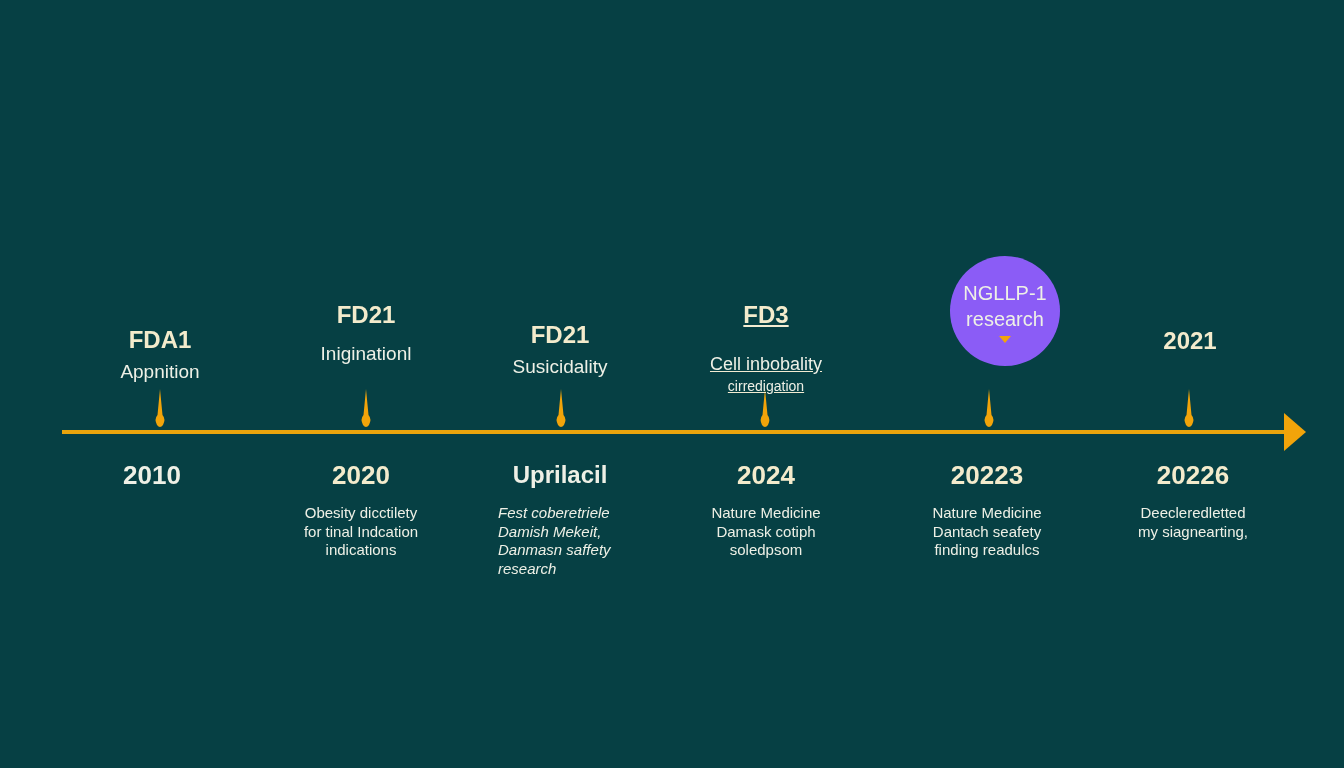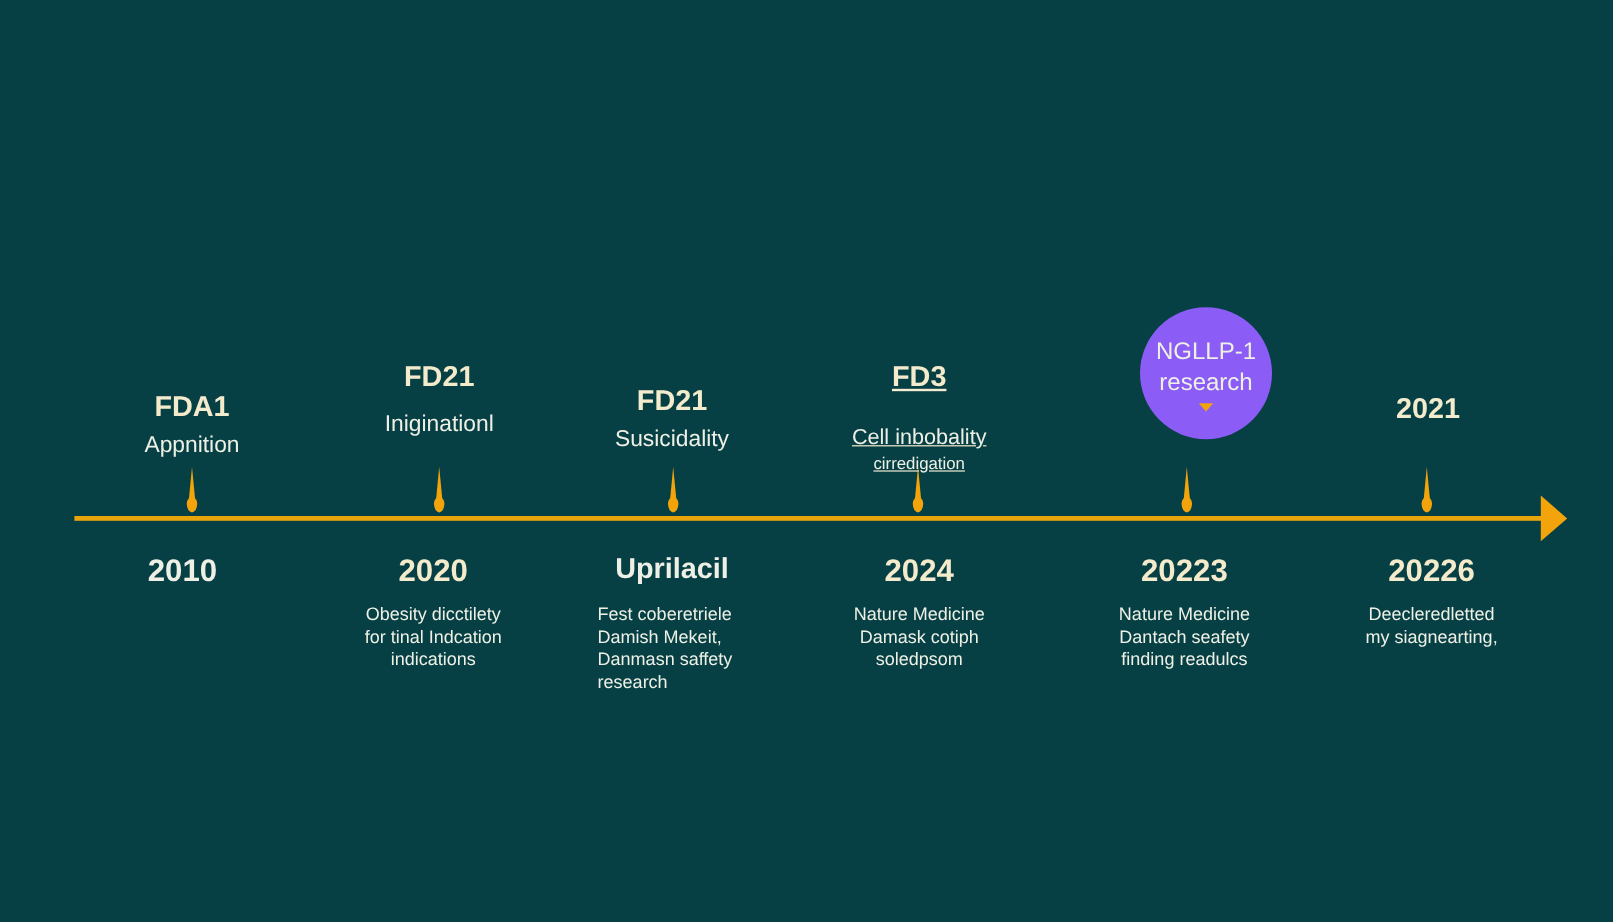--- a/index.html
+++ b/index.html
@@ -140,21 +140,21 @@
     <div class="year">2020</div>
     <div class="desc">
       <div>Obesity dicctilety</div>
       <div>for tinal Indcation</div>
       <div>indications</div>
     </div>
   </div>
 
   <div class="label-bottom" style="left:560px;">
     <div class="year light" style="font-size:24px;">Uprilacil</div>
-    <div class="desc" style="text-align:left; padding-left:58px;">
+    <div class="desc" style="text-align:left; padding-left:58px;font-style:italic;">
       <div>Fest coberetriele</div>
       <div>Damish Mekeit,</div>
       <div>Danmasn saffety</div>
       <div>research</div>
     </div>
   </div>
 
   <div class="label-bottom" style="left:766px;">
     <div class="year">2024</div>
     <div class="desc">

